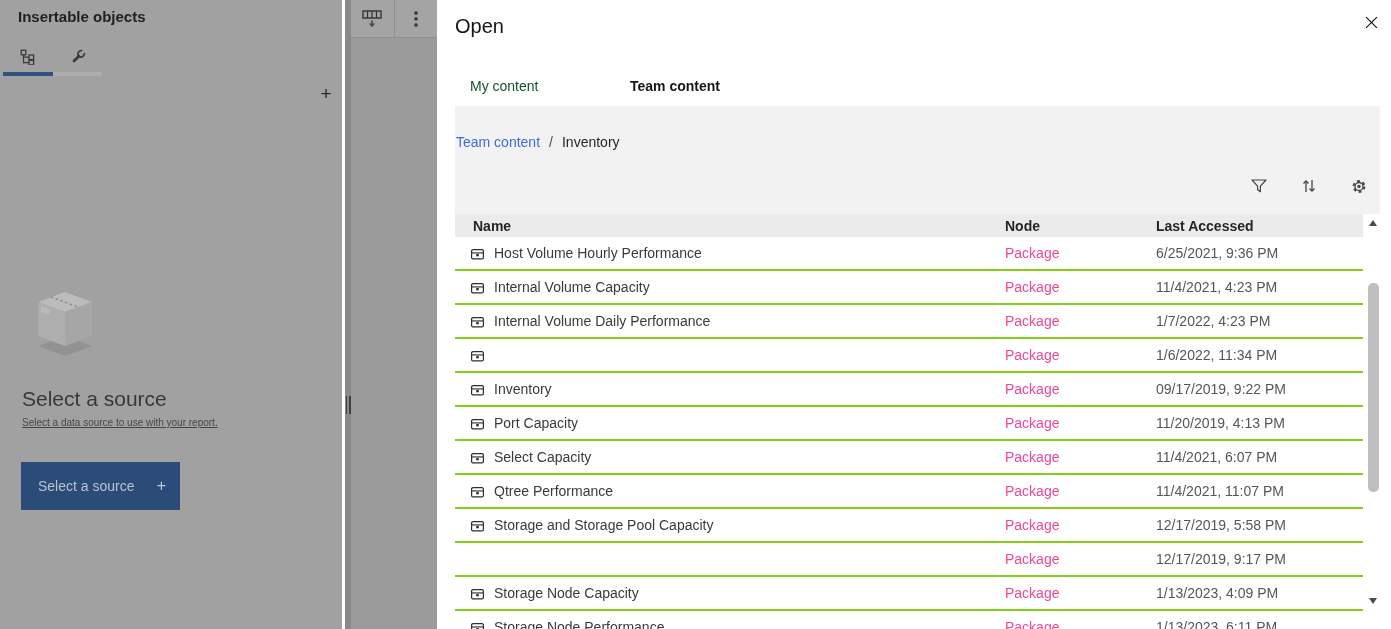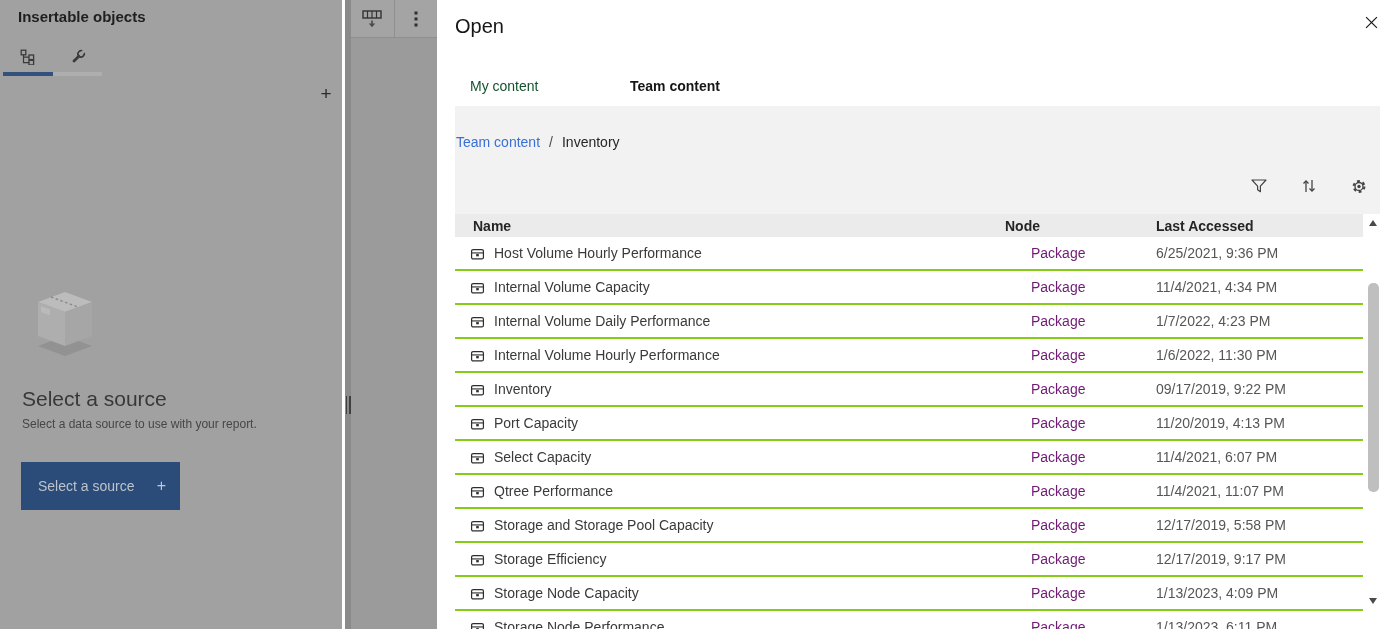--- a/index.html
+++ b/index.html
@@ -15,21 +15,21 @@
   .ptab.t2{left:53px;}
   .ptab-underline{position:absolute;top:34px;height:4px;}
   .pu-active{left:3px;width:50px;background:var(--c-dimmed_tab_underline,#33517d);}
   .pu-inactive{left:53px;width:49px;background:#aeaeae;}
   .plus-row{position:absolute;left:0;top:75px;width:345px;height:38px;display:flex;align-items:center;justify-content:flex-end;}
   .plus-btn{width:30px;height:30px;display:flex;align-items:center;justify-content:center;
             font-size:19px;font-weight:400;color:#2c2c2c;margin-right:4px;}
   .empty-state{position:absolute;left:0;top:285px;width:345px;}
   .cube{position:absolute;left:30px;top:5px;}
   .es-heading{position:absolute;left:22px;top:102px;font-size:21px;color:#383838;}
-  .es-desc{position:absolute;left:22px;top:132px;font-size:12px;color:#464646;}
+  .es-desc{position:absolute;left:22px;top:132px;font-size:10px;color:#464646;text-decoration:underline;}
   .es-button{position:absolute;left:21px;top:177px;width:159px;height:48px;background:var(--c-primary_button,#2b4c79);
              border:none;display:flex;align-items:center;font-size:14px;color:#bcc3cc;cursor:pointer;padding:0 14px 0 17px;}
   .es-button .lbl{flex:1;text-align:left;}
   .es-button .plus{font-size:16px;color:#c3c9d1;}
 
   
   .v-divider{position:absolute;left:345px;top:0;width:6px;height:629px;background:#8a8a8a;}
   .drag-handle{position:absolute;left:0;top:396px;width:6px;height:18px;display:flex;justify-content:center;gap:2px;}
   .drag-handle i{display:block;width:1.5px;height:18px;background:#3f3f3f;}
   .strip{position:absolute;left:351px;top:0;width:86px;height:629px;background:#9b9b9b;}
@@ -61,21 +61,21 @@
 
   .table{position:absolute;left:18px;top:214px;width:908px;bottom:0;overflow:hidden;}
   .thead{position:relative;height:25px;background:var(--c-header_gray,#ebebeb);border-bottom:2px solid #8f8f8f;
          font-size:14px;font-weight:700;color:#252525;}
   .thead span{position:absolute;top:4px;}
   .th-name{left:18px;} .th-type{left:550px;} .th-date{left:701px;}
   .tbody{margin-top:-4px;}
   .trow{position:relative;height:32px;border-bottom:2px solid #84cc16;background:#fff;cursor:pointer;}
   .cell{position:absolute;top:0;bottom:0;display:flex;align-items:center;font-size:14px;}
   .cell.name{left:15px;gap:9px;color:#3a3a3a;}
-  .cell.type{left:576px;color:#701a75;}
+  .cell.type{left:550px;color:#ec4899;}
   .cell.date{left:701px;color:#565656;}
 
   .scrollbar{position:absolute;left:929px;top:214px;bottom:0;width:15px;background:#fff;}
   .sb-arrow{position:absolute;left:3px;width:0;height:0;border-left:4.5px solid transparent;border-right:4.5px solid transparent;}
   .sb-up{top:6px;border-bottom:6px solid #4a4a4a;}
   .sb-down{top:384px;border-top:6px solid #4a4a4a;}
   .sb-thumb{position:absolute;left:2px;top:69px;width:11px;height:209px;background:#bfbfbf;border-radius:5px;}
 </style>
 </head>
 <body>
@@ -231,21 +231,21 @@
   <div class="trow">
     <span class="cell name">
       <svg width="15" height="15" viewBox="0 0 16 16">
         <rect x="1.7" y="3.8" width="12.6" height="10" rx="1.6" fill="none" stroke="#2e2e2e" stroke-width="1.3"></rect>
         <line x1="1.7" y1="7.4" x2="14.3" y2="7.4" stroke="#2e2e2e" stroke-width="1.2"></line>
         <rect x="6.6" y="8.6" width="2.8" height="2.4" fill="#2e2e2e"></rect>
       </svg>
       <span class="nm">Internal Volume Capacity</span>
     </span>
     <span class="cell type">Package</span>
-    <span class="cell date">11/4/2021, 4:34 PM</span>
+    <span class="cell date">11/4/2021, 4:23 PM</span>
   </div>
 
   <div class="trow">
     <span class="cell name">
       <svg width="15" height="15" viewBox="0 0 16 16">
         <rect x="1.7" y="3.8" width="12.6" height="10" rx="1.6" fill="none" stroke="#2e2e2e" stroke-width="1.3"></rect>
         <line x1="1.7" y1="7.4" x2="14.3" y2="7.4" stroke="#2e2e2e" stroke-width="1.2"></line>
         <rect x="6.6" y="8.6" width="2.8" height="2.4" fill="#2e2e2e"></rect>
       </svg>
       <span class="nm">Internal Volume Daily Performance</span>
@@ -254,24 +254,23 @@
     <span class="cell date">1/7/2022, 4:23 PM</span>
   </div>
 
   <div class="trow">
     <span class="cell name">
       <svg width="15" height="15" viewBox="0 0 16 16">
         <rect x="1.7" y="3.8" width="12.6" height="10" rx="1.6" fill="none" stroke="#2e2e2e" stroke-width="1.3"></rect>
         <line x1="1.7" y1="7.4" x2="14.3" y2="7.4" stroke="#2e2e2e" stroke-width="1.2"></line>
         <rect x="6.6" y="8.6" width="2.8" height="2.4" fill="#2e2e2e"></rect>
       </svg>
-      <span class="nm">Internal Volume Hourly Performance</span>
-    </span>
-    <span class="cell type">Package</span>
-    <span class="cell date">1/6/2022, 11:30 PM</span>
+    </span>
+    <span class="cell type">Package</span>
+    <span class="cell date">1/6/2022, 11:34 PM</span>
   </div>
 
   <div class="trow">
     <span class="cell name">
       <svg width="15" height="15" viewBox="0 0 16 16">
         <rect x="1.7" y="3.8" width="12.6" height="10" rx="1.6" fill="none" stroke="#2e2e2e" stroke-width="1.3"></rect>
         <line x1="1.7" y1="7.4" x2="14.3" y2="7.4" stroke="#2e2e2e" stroke-width="1.2"></line>
         <rect x="6.6" y="8.6" width="2.8" height="2.4" fill="#2e2e2e"></rect>
       </svg>
       <span class="nm">Inventory</span>
@@ -326,28 +325,20 @@
         <line x1="1.7" y1="7.4" x2="14.3" y2="7.4" stroke="#2e2e2e" stroke-width="1.2"></line>
         <rect x="6.6" y="8.6" width="2.8" height="2.4" fill="#2e2e2e"></rect>
       </svg>
       <span class="nm">Storage and Storage Pool Capacity</span>
     </span>
     <span class="cell type">Package</span>
     <span class="cell date">12/17/2019, 5:58 PM</span>
   </div>
 
   <div class="trow">
-    <span class="cell name">
-      <svg width="15" height="15" viewBox="0 0 16 16">
-        <rect x="1.7" y="3.8" width="12.6" height="10" rx="1.6" fill="none" stroke="#2e2e2e" stroke-width="1.3"></rect>
-        <line x1="1.7" y1="7.4" x2="14.3" y2="7.4" stroke="#2e2e2e" stroke-width="1.2"></line>
-        <rect x="6.6" y="8.6" width="2.8" height="2.4" fill="#2e2e2e"></rect>
-      </svg>
-      <span class="nm">Storage Efficiency</span>
-    </span>
     <span class="cell type">Package</span>
     <span class="cell date">12/17/2019, 9:17 PM</span>
   </div>
 
   <div class="trow">
     <span class="cell name">
       <svg width="15" height="15" viewBox="0 0 16 16">
         <rect x="1.7" y="3.8" width="12.6" height="10" rx="1.6" fill="none" stroke="#2e2e2e" stroke-width="1.3"></rect>
         <line x1="1.7" y1="7.4" x2="14.3" y2="7.4" stroke="#2e2e2e" stroke-width="1.2"></line>
         <rect x="6.6" y="8.6" width="2.8" height="2.4" fill="#2e2e2e"></rect>

